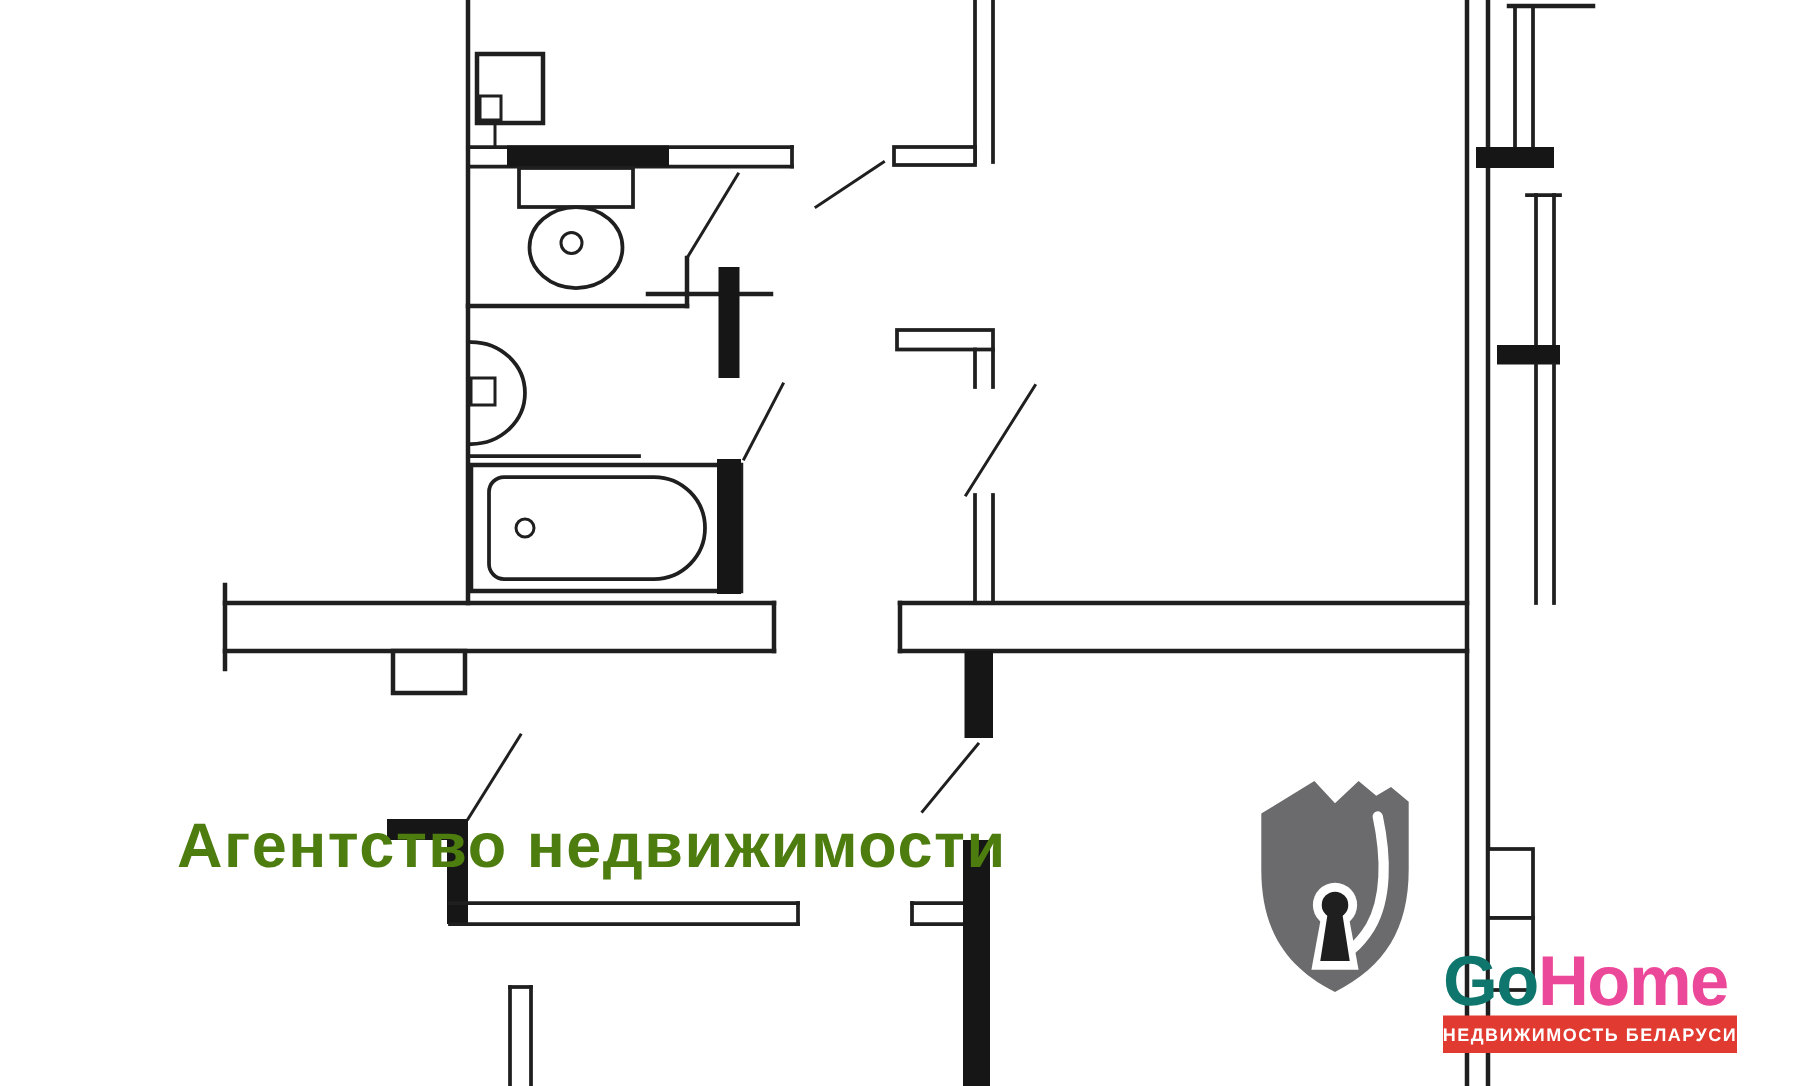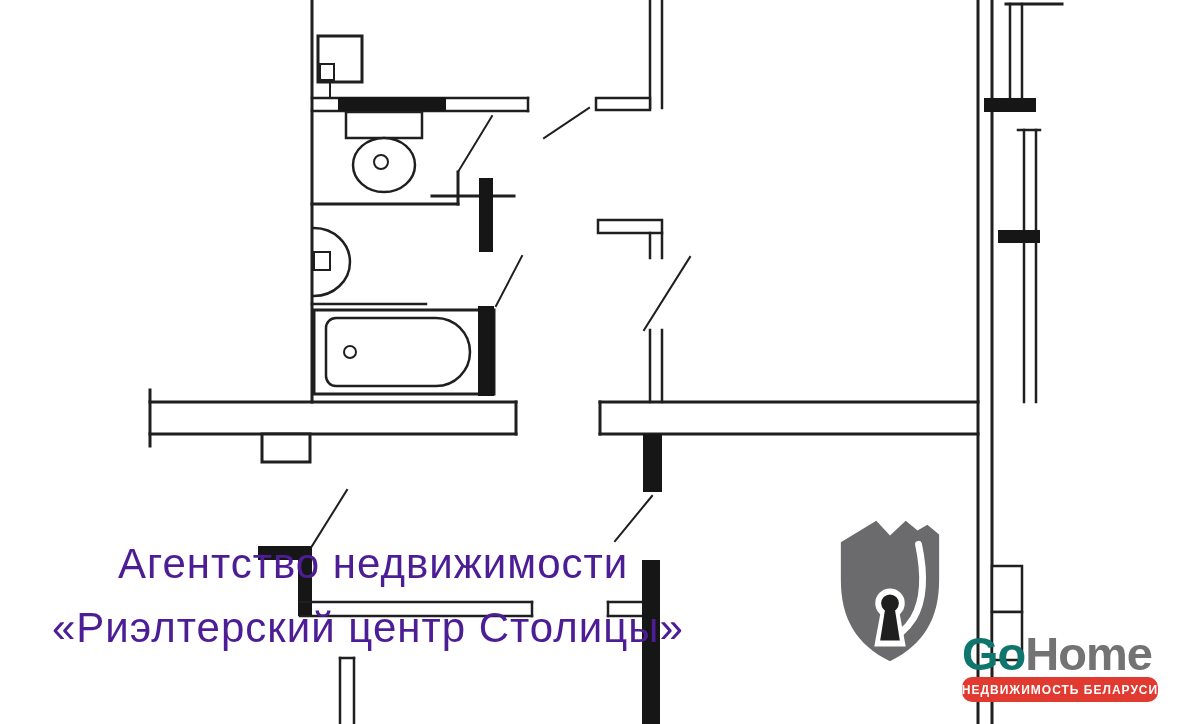--- a/index.html
+++ b/index.html
@@ -5,39 +5,39 @@
   * { margin:0; padding:0; box-sizing:border-box; }
   html,body { background:#ffffff; font-family:"Liberation Sans", sans-serif; }
   .stage {
     position:relative; width:1200px; height:724px;
     background:#ffffff; overflow:hidden;
   }
   .plan-svg { position:absolute; left:0; top:0; }
 
   
   .wm-line1, .wm-line2 {
-    position:absolute; color:#4c1d95; font-weight:400;
+    position:absolute; color:#4d7c0f; font-weight:700;
     white-space:nowrap; letter-spacing:1px;
   }
   .wm-line1 { left:118px; top:540px; font-size:42px; }
   .wm-line2 { left:52px;  top:604px; font-size:42px; }
 
   
   .logo-shield { position:absolute; left:833px; top:516px; width:114px; height:149px; }
   .gohome {
     position:absolute; left:962px; top:626px;
     font-size:47px; font-weight:700; letter-spacing:-1px; white-space:nowrap;
   }
   .gohome .go   { color:#0f766e; }
-  .gohome .home { color:#737373; }
+  .gohome .home { color:#ec4899; }
   .tagline {
     position:absolute; left:962px; top:677px; width:196px; height:25px;
     background:#e13a30; color:#ffffff;
     font-size:12px; font-weight:700; letter-spacing:1px;
-    display:flex; align-items:center; justify-content:center; white-space:nowrap;border-radius:10px;
+    display:flex; align-items:center; justify-content:center; white-space:nowrap;
   }
 </style>
 </head>
 <body>
 
 <div class="stage">
 
   <svg class="plan-svg" width="1200" height="724" viewBox="0 0 1200 724" stroke="#1f1f1f" fill="none" stroke-linecap="square">
 
     <g>
@@ -136,21 +136,20 @@
       <line x1="608" y1="616" x2="646" y2="616" stroke-width="2.5"></line>
       <line x1="608" y1="602" x2="608" y2="616" stroke-width="2.5"></line>
       <rect x="642" y="560" width="18" height="164" fill="#161616" stroke="none"></rect>
       <line x1="340" y1="658" x2="340" y2="724" stroke-width="2.5"></line>
       <line x1="354" y1="658" x2="354" y2="724" stroke-width="2.5"></line>
       <line x1="340" y1="658" x2="354" y2="658" stroke-width="2.5"></line>
     </g>
   </svg>
 
   <div class="wm-line1">Агентство недвижимости</div>
-  <div class="wm-line2">«Риэлтерский центр Столицы»</div>
 
   <svg class="logo-shield" viewBox="0 0 116 150">
     <path fill="#6b6b6d" stroke="none" d="M8,26 L44,4 L58,19 L74,4 L86,14 L96,8 L108,18 V64 C108,104 92,130 58,147 C24,130 8,104 8,64 Z"></path>
     <path fill="none" stroke="#ffffff" stroke-width="7" stroke-linecap="round" d="M87,28 C93,56 93,84 82,103 C74,116 65,123 52,128"></path>
     <circle cx="58" cy="88" r="15" fill="#ffffff" stroke="none"></circle>
     <path fill="#ffffff" stroke="none" d="M49,94 L67,94 L74,132 L42,132 Z"></path>
     <circle cx="58" cy="88" r="9" fill="#1f1f1f" stroke="none"></circle>
     <path fill="#1f1f1f" stroke="none" d="M53,94 L63,94 L68,126 L48,126 Z"></path>
   </svg>
 

